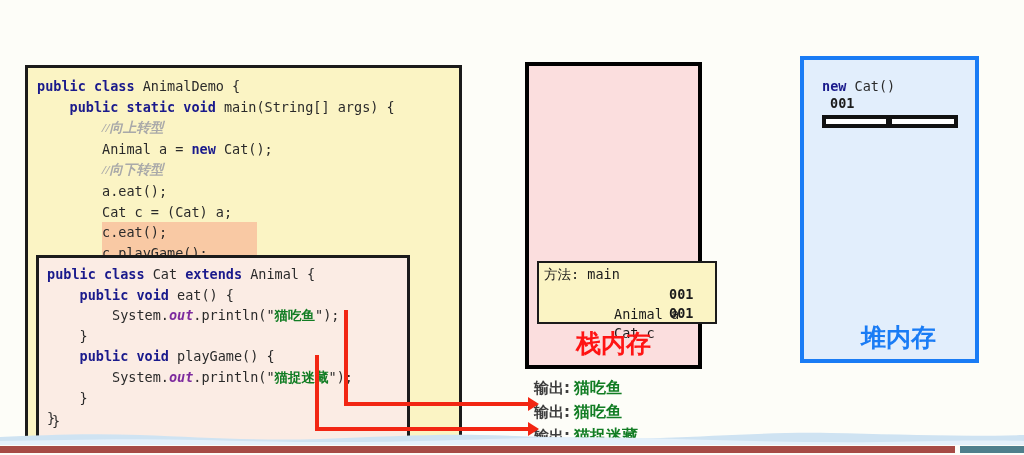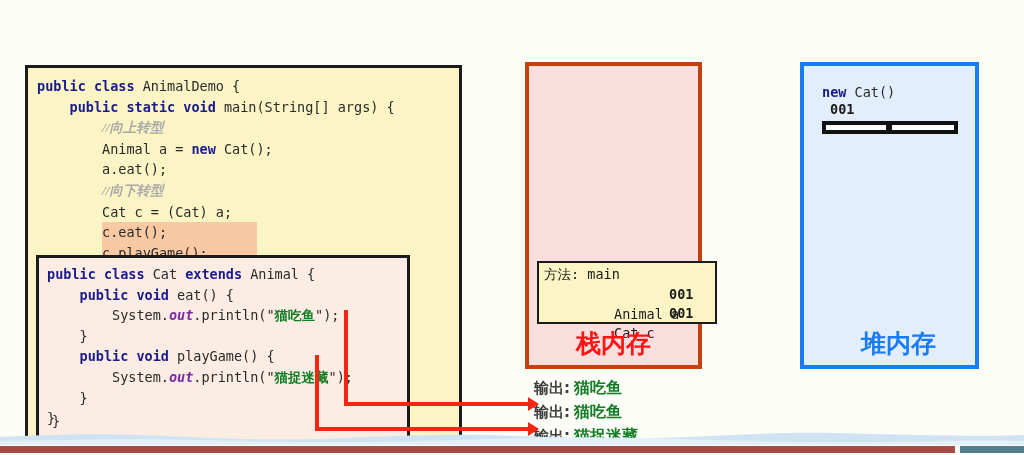--- a/index.html
+++ b/index.html
@@ -38,40 +38,40 @@
     position:absolute;left:36px;top:255px;width:374px;height:193px;
     background:#fbece4;border:3px solid #1b1b1b;box-sizing:border-box;
     font-family:"DejaVu Sans Mono","Liberation Mono",monospace;
     font-size:13.5px;line-height:20.6px;
   }
   .inner-lines{position:absolute;left:8px;top:6px;}
 
   
   .stack-box{
     position:absolute;left:525px;top:62px;width:177px;height:307px;
-    background:#fbdede;border:4px solid #c2410c;box-sizing:border-box;
+    background:#fbdede;border:4px solid #000000;box-sizing:border-box;
   }
   .frame{
     position:absolute;left:8px;top:195px;width:180px;height:63px;
     background:#fbf4c4;border:2px solid #1b1b1b;box-sizing:border-box;
     font-family:"DejaVu Sans Mono","Liberation Mono",monospace;
     font-size:13.5px;line-height:20px;color:#1b1b1b;
   }
   .frame-title{position:absolute;left:5px;top:1px;white-space:pre;}
   .frame-row{position:absolute;left:10px;white-space:pre;}
   .frame-row .val{position:absolute;left:120px;top:0;font-weight:bold;}
   .stack-label{
     position:absolute;left:0;right:0;top:261px;text-align:center;
     color:#ff1414;font-size:25px;font-weight:bold;
     font-family:"DejaVu Sans","Liberation Sans",sans-serif;
   }
 
   
   .heap-box{
-    position:absolute;left:800px;top:62px;width:179px;height:307px;
+    position:absolute;left:800px;top:56px;width:179px;height:307px;
     background:#e2eefc;border:4px solid #1a7cf5;box-sizing:border-box;padding-left:23px;
   }
   .heap-obj{position:absolute;left:18px;top:18px;}
   .heap-new{
     font-family:"DejaVu Sans Mono","Liberation Mono",monospace;
     font-size:13.5px;white-space:pre;color:#2a2a2a;line-height:17px;
   }
   .heap-addr{
     font-family:"DejaVu Sans Mono","Liberation Mono",monospace;
     font-size:13.5px;font-weight:bold;color:#1b1b1b;
@@ -115,22 +115,22 @@
 
 <div id="slide">
 
 
   <div class="code-box">
     <div class="code-lines">
       <div class="ln"><span class="kw">public class</span> AnimalDemo {</div>
       <div class="ln">    <span class="kw">public static void</span> main(String[] args) {</div>
       <div class="ln">        <span class="cmt">//向上转型</span></div>
       <div class="ln">        Animal a = <span class="kw">new</span> Cat();</div>
+      <div class="ln">        <span class="cmt">//向下转型</span></div>
       <div class="ln">        a.eat();</div>
-      <div class="ln">        <span class="cmt">//向下转型</span></div>
       <div class="ln">        Cat c = (Cat) a;</div>
       <div class="ln">        <span class="hl">c.eat();</span></div>
       <div class="ln">        <span class="hl">c.playGame();</span></div>
       <div class="ln">        <span class="cmt">//向上转型</span></div>
     </div>
 
     <div class="ln" style="position:absolute;left:9px;top:322px;"> </div>
   </div>
 
   <div class="ln" style="position:absolute;left:52px;top:413px;font-family:'DejaVu Sans Mono','Liberation Mono',monospace;font-size:13.5px;color:#2a2a2a;z-index:1;">}</div>

